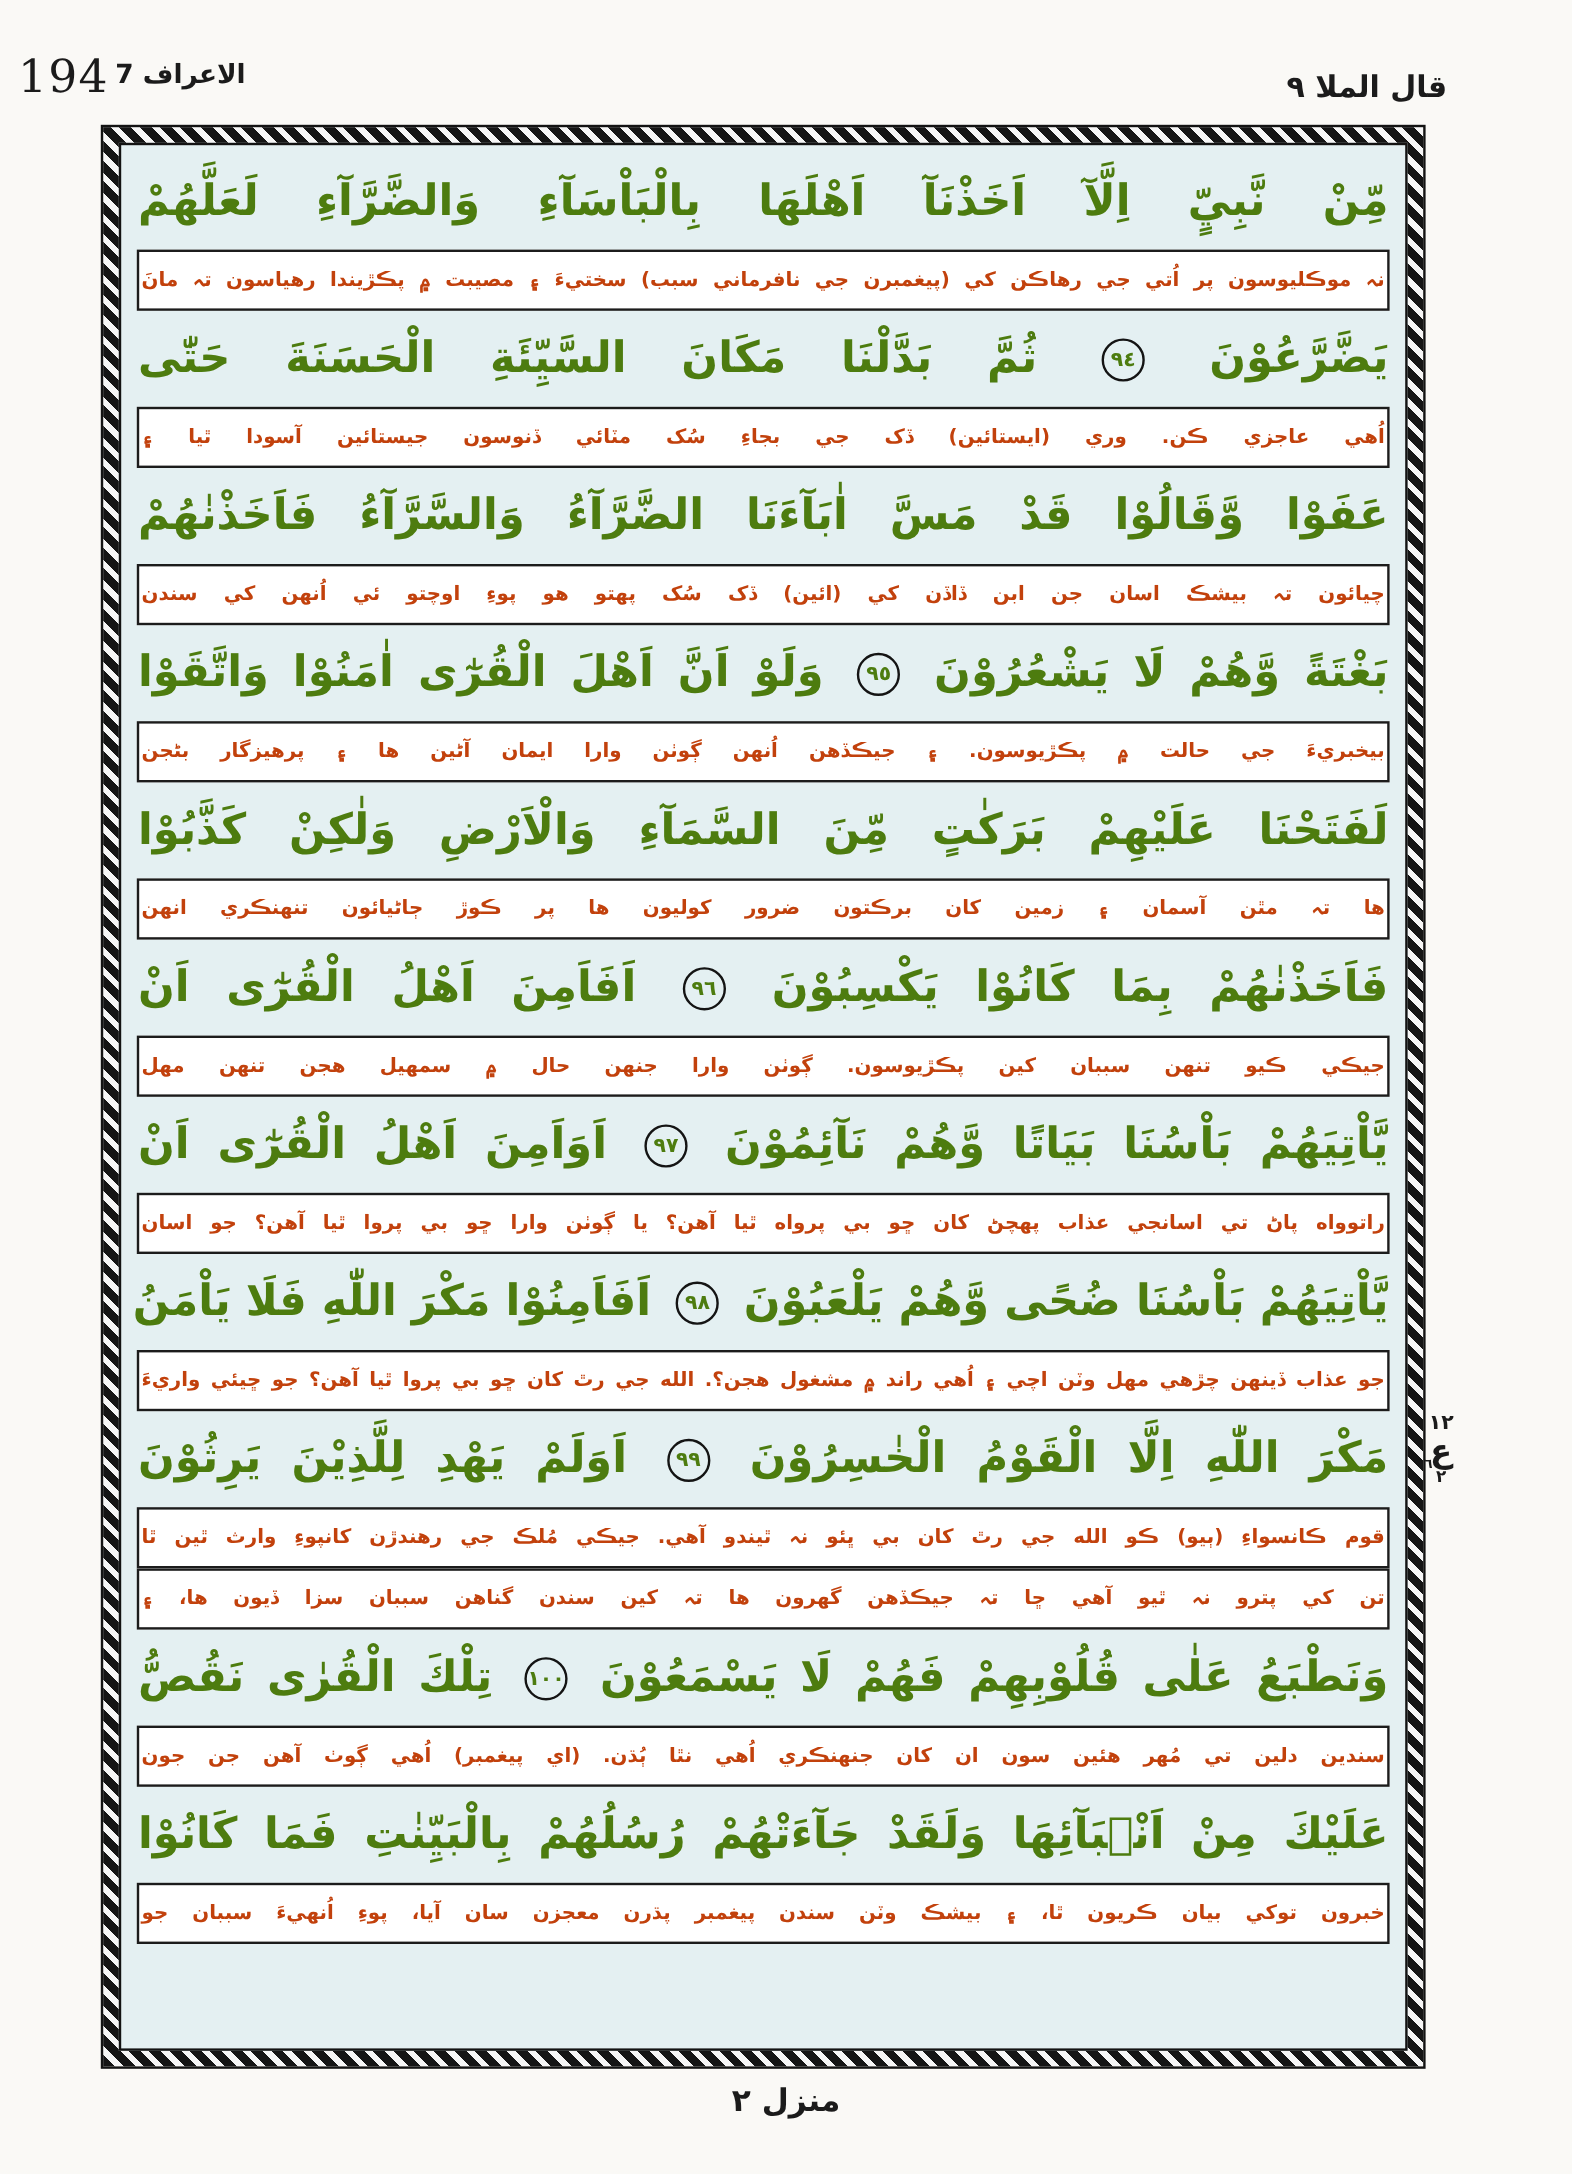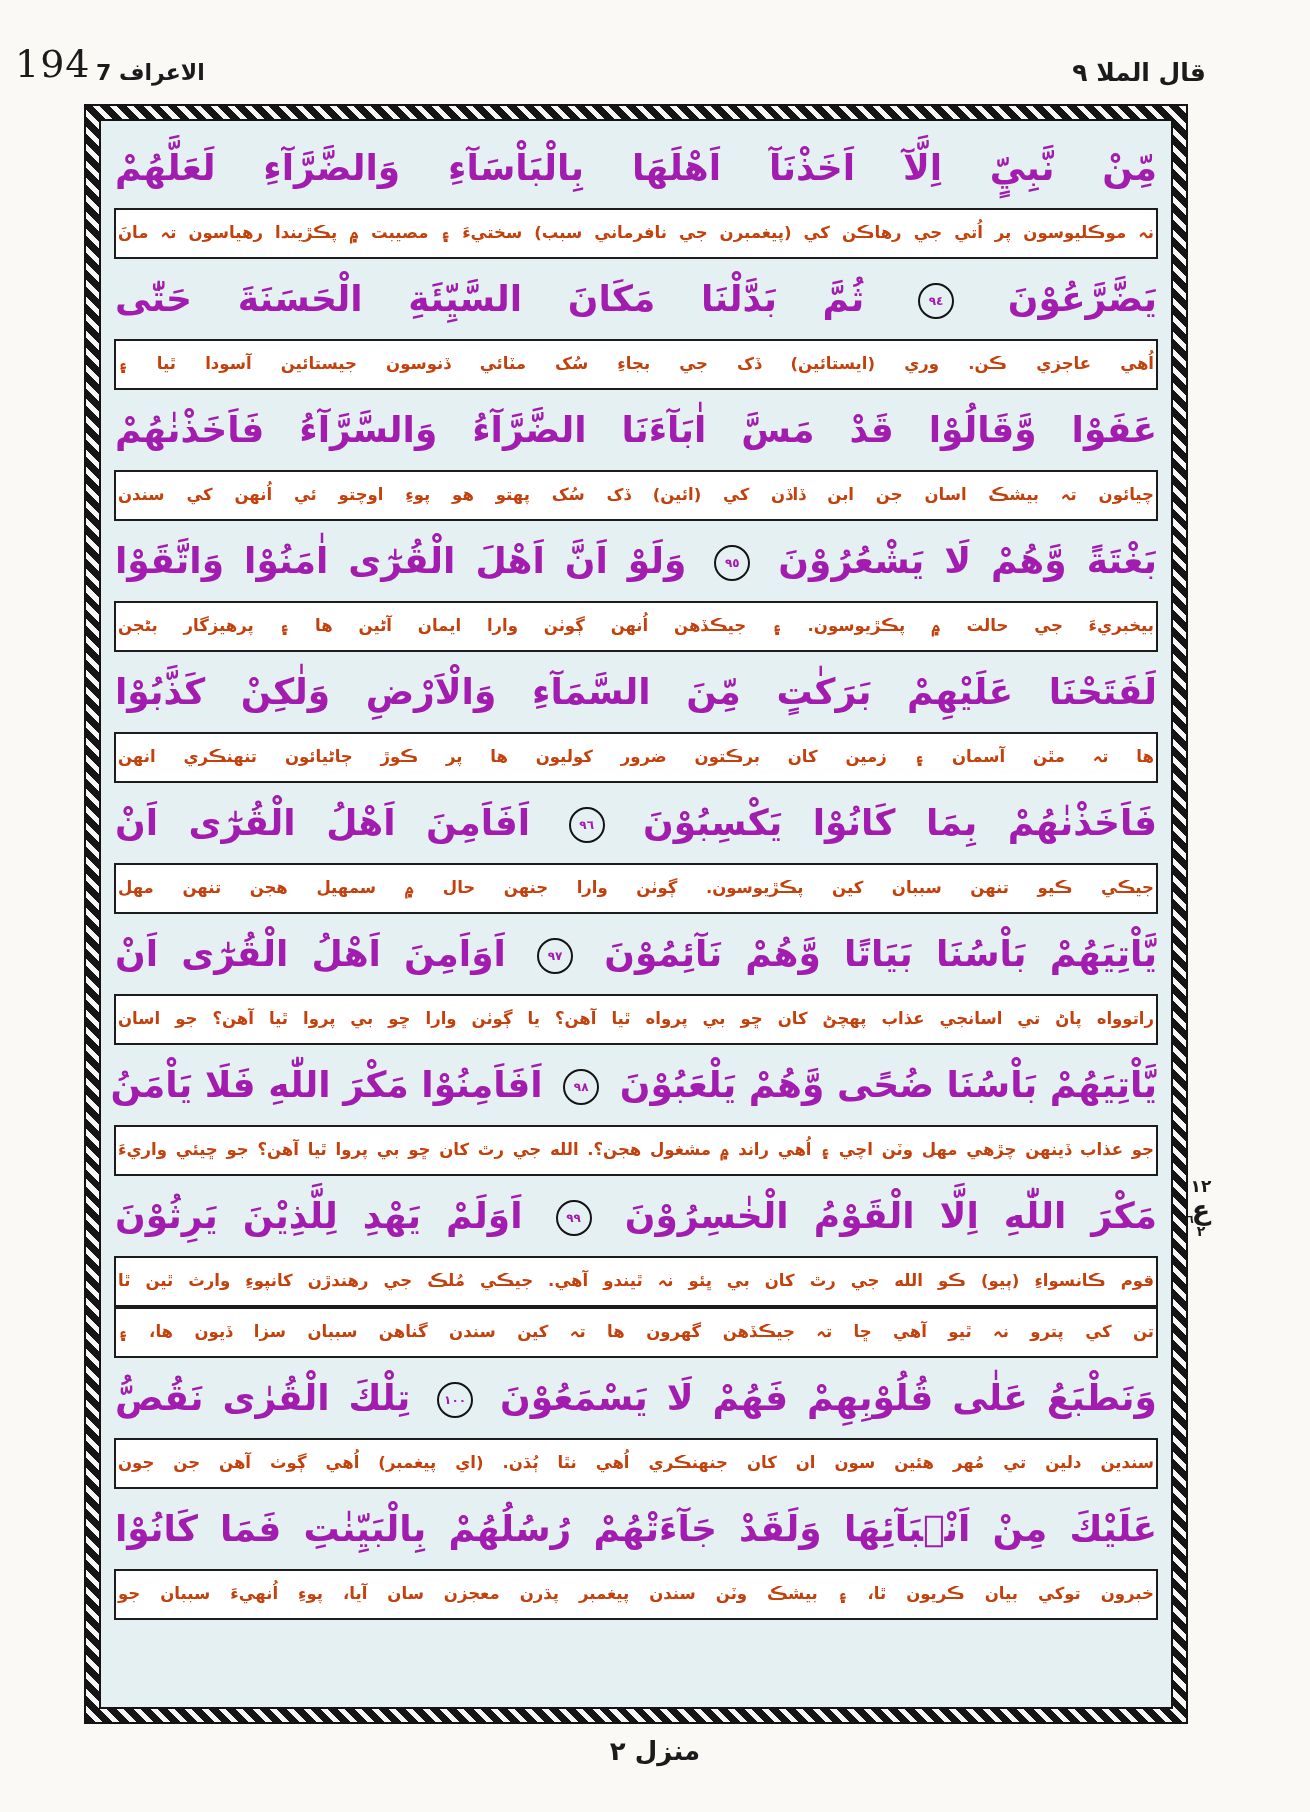--- a/index.html
+++ b/index.html
@@ -18,21 +18,21 @@
     font-size: 25px; font-weight: bold;
   }
   .hdr-center {
     position: absolute; top: 42px; left: 15px; width: 100%;
     text-align: left;
     font-family: "DejaVu Serif", serif;
     font-size: 38px; font-weight: normal; letter-spacing: 1px;
     direction: ltr;
   }
   .hdr-left {
-    position: absolute; top: 60px; left: 96px;
+    position: absolute; top: 50px; left: 96px;
     font-size: 22px; font-weight: bold;
   }
   
   .frame {
     position: absolute; top: 104px; right: 122px;
     width: 1104px; height: 1620px;
     border: 2px solid #131313;
     padding: 13px;
     background: repeating-linear-gradient(45deg, #151515 0 7px, #f6f6f6 7px 12px);
   }
@@ -45,27 +45,27 @@
     overflow: hidden;
   }
   
   .ayah {
     height: 80px; line-height: 80px;
     font-size: 36px; font-weight: bold;
     white-space: nowrap;
     text-align: justify; text-align-last: justify;
     padding: 0 6px;
     overflow: hidden;
-    color: #a21caf;
+    color: #4d7c0f;
   }
   .vnum {
     display: inline-block;
     min-width: 36px; height: 36px; line-height: 32px;
     border: 2.5px solid #141414; border-radius: 50%;
-    font-size: 12px; font-weight: bold;
+    font-size: 17px; font-weight: bold;
     text-align: center; text-align-last: center;
     vertical-align: middle;
     margin: 0 8px;
     white-space: nowrap;
   }
   .vnum:empty { display: none; }
   
   .trans {
     height: 51px; flex: none;
     margin: 0 5px;

